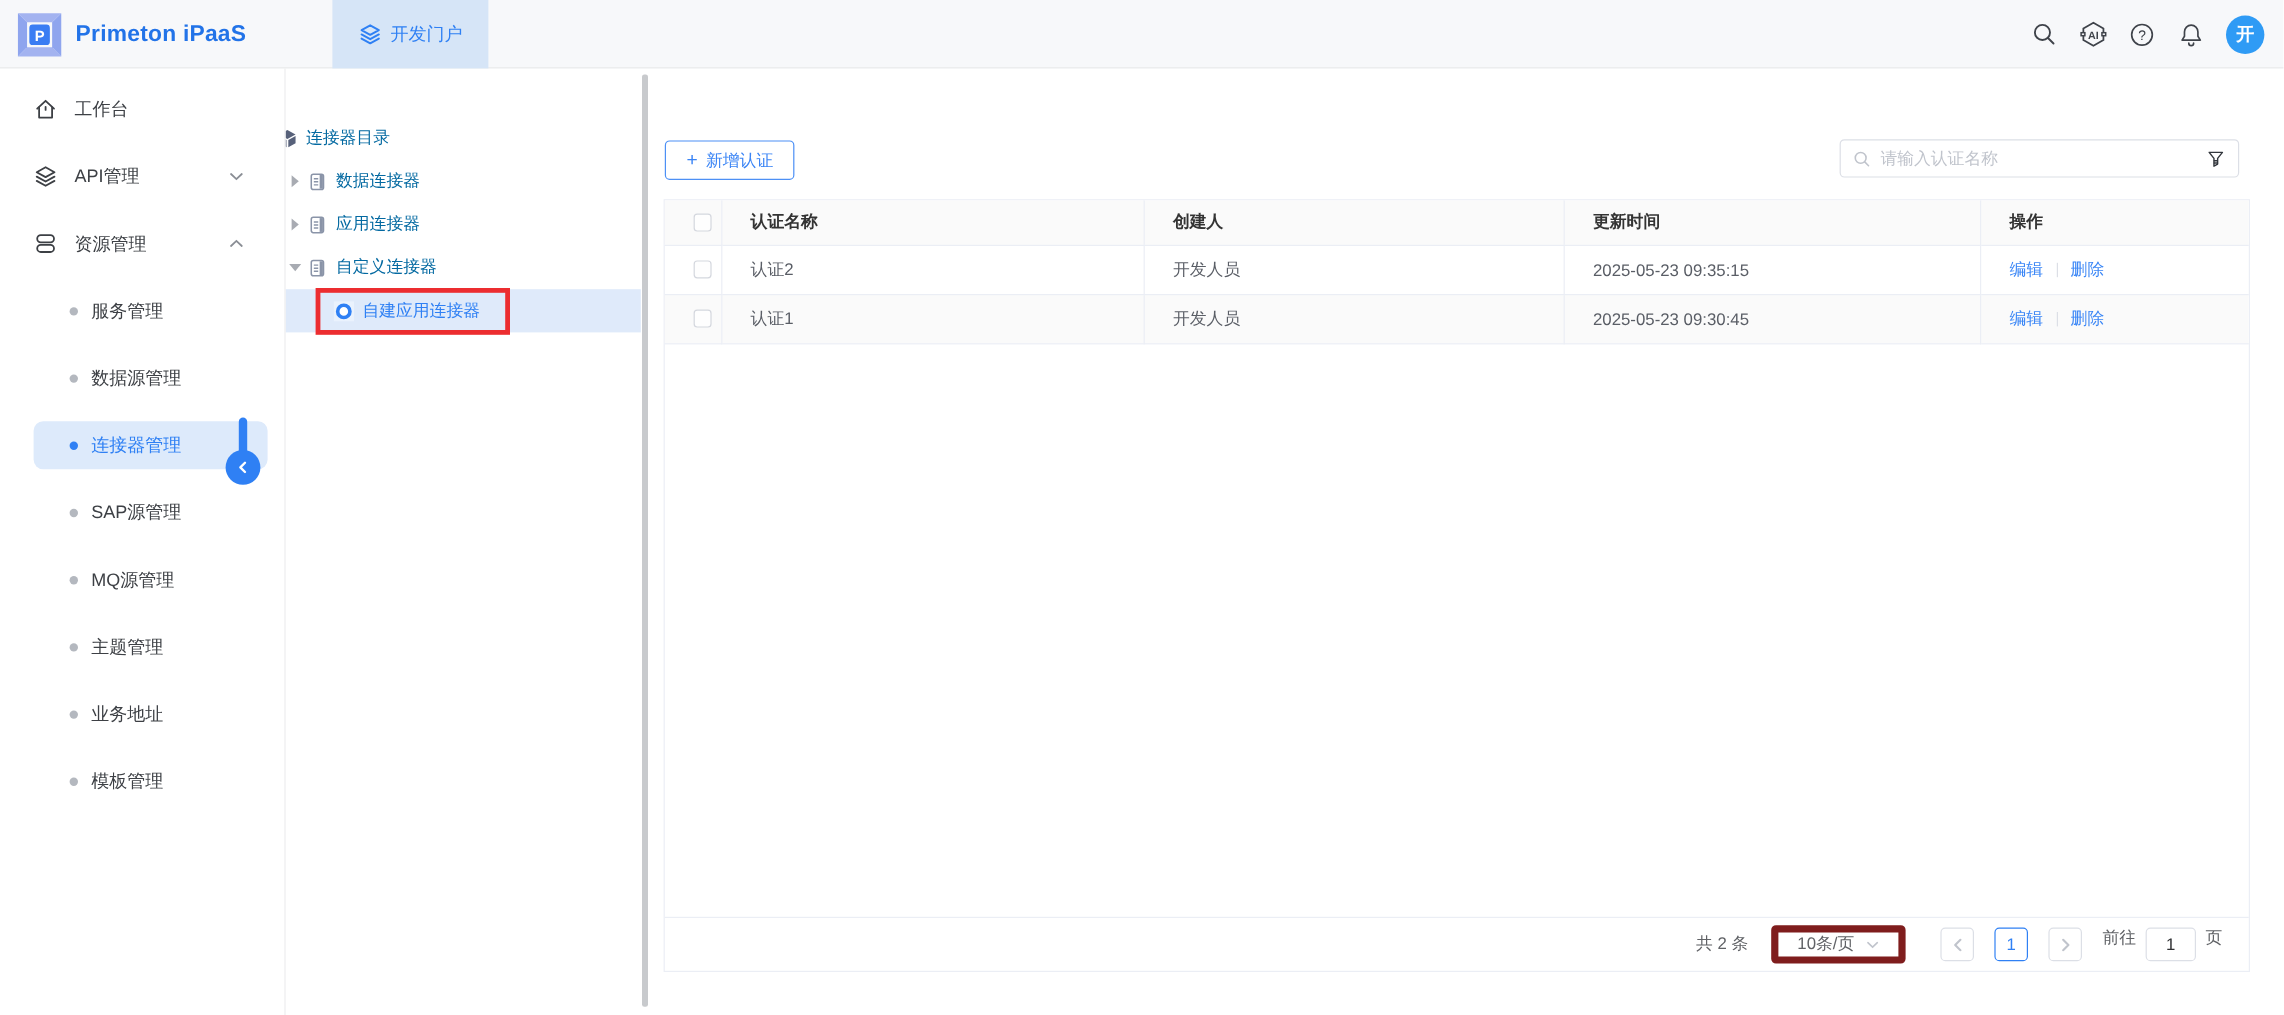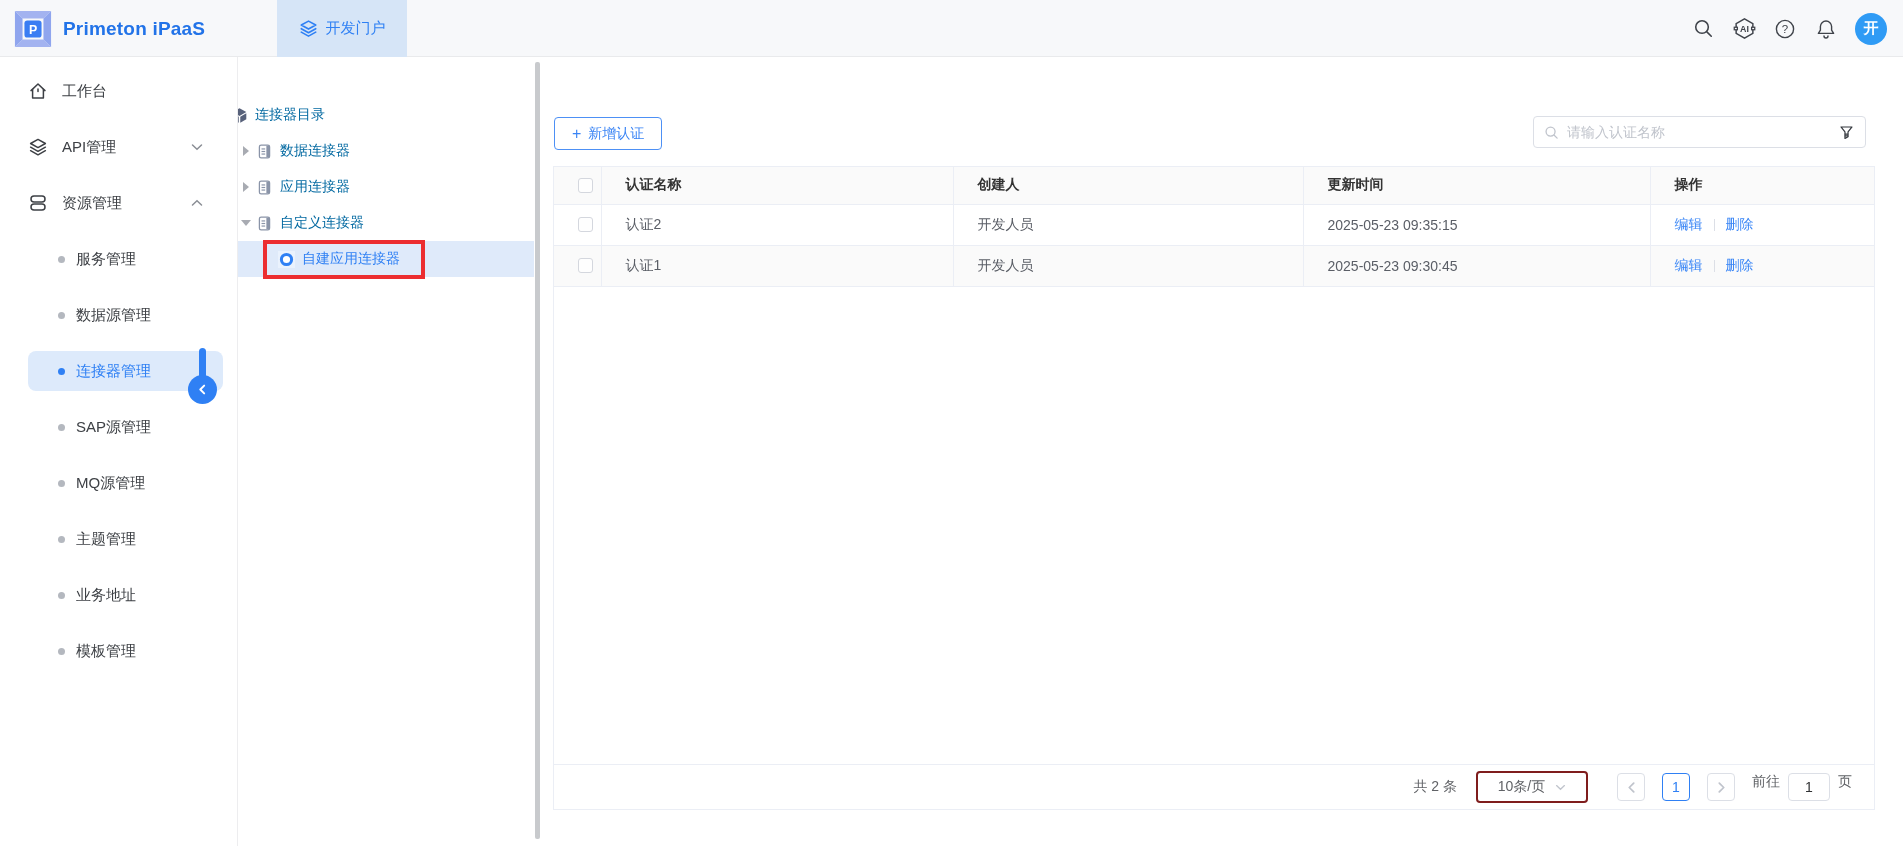--- a/index.html
+++ b/index.html
@@ -87,21 +87,21 @@
   .col-creator { width:350px; }
   .col-time { width:347px; }
   .cbx { display:block; width:15px; height:15px; border:1px solid #d4d7de; border-radius:3px;
     background:#fefefe; margin:0 auto; cursor:pointer; }
   .link { color:#3a86f6; cursor:pointer; }
   .act-divider { display:inline-block; width:1px; height:12px; background:#dcdfe6; margin:0 11px; vertical-align:middle; }
   .card-spacer { flex:1; }
   .pager-row { height:45px; border-top:1px solid #ebeef5; display:flex; align-items:center;
     justify-content:flex-end; padding-right:22px; color:#606266; font-size:14px; }
   .pg-total { margin-right:19px; }
-  .pg-select { width:112px; height:32px; border:2px solid #7f1d1d; border-radius:4px;
+  .pg-select { width:112px; height:32px; border:6px solid #7f1d1d; border-radius:4px;
     display:flex; align-items:center; justify-content:center; gap:10px; cursor:pointer; margin-right:29px; }
   .pg-btn { width:28px; height:28px; border:1px solid #dcdfe6; border-radius:4px; background:#fff;
     display:flex; align-items:center; justify-content:center; cursor:pointer; }
   .pg-btn + .pg-btn { margin-left:17px; }
   .pg-page { border-color:#2f80f4; color:#2f80f4; font-size:14px; }
   .pg-goto { margin-left:17px; display:flex; gap:8px; }
   .pg-input { width:42px; height:28px; border:1px solid #dcdfe6; border-radius:4px;
     text-align:center; font-size:14px; color:#303133; outline:none; }
 </style>
 </head>

